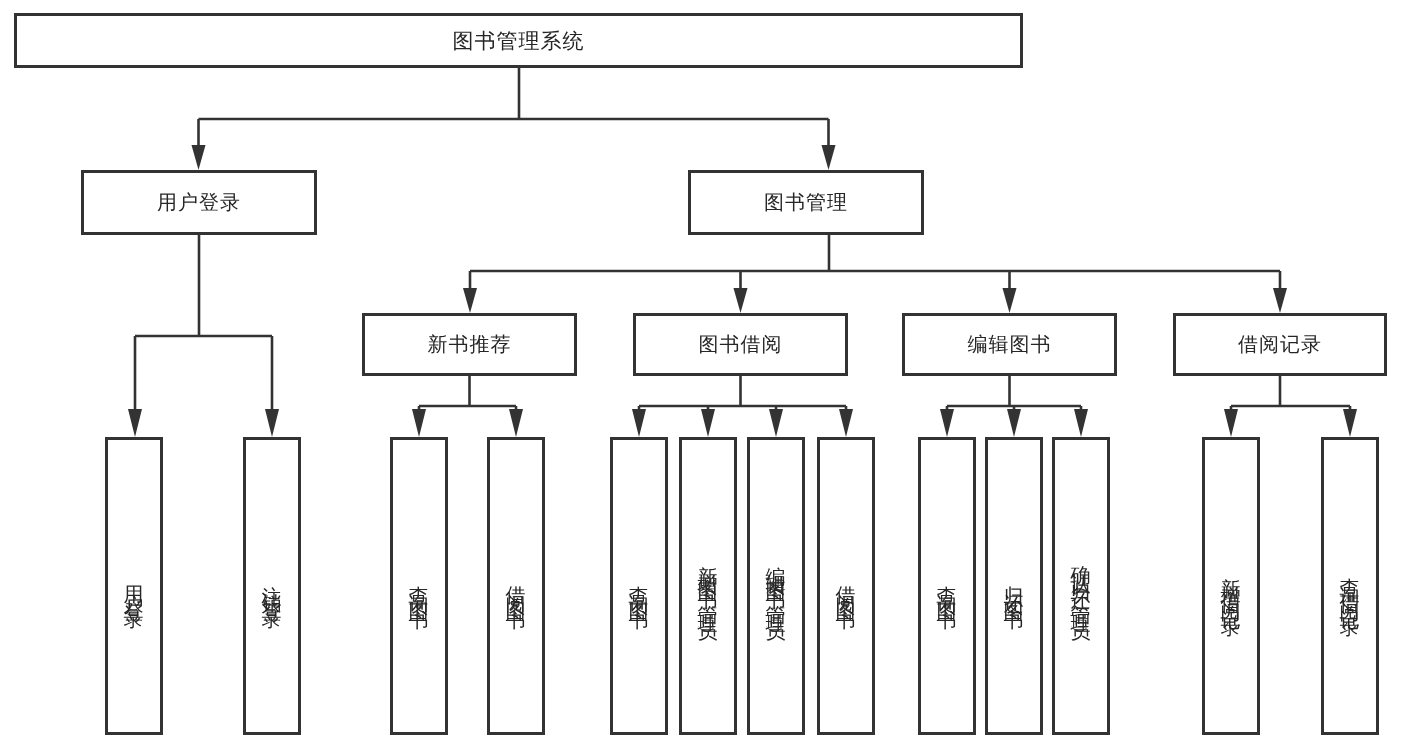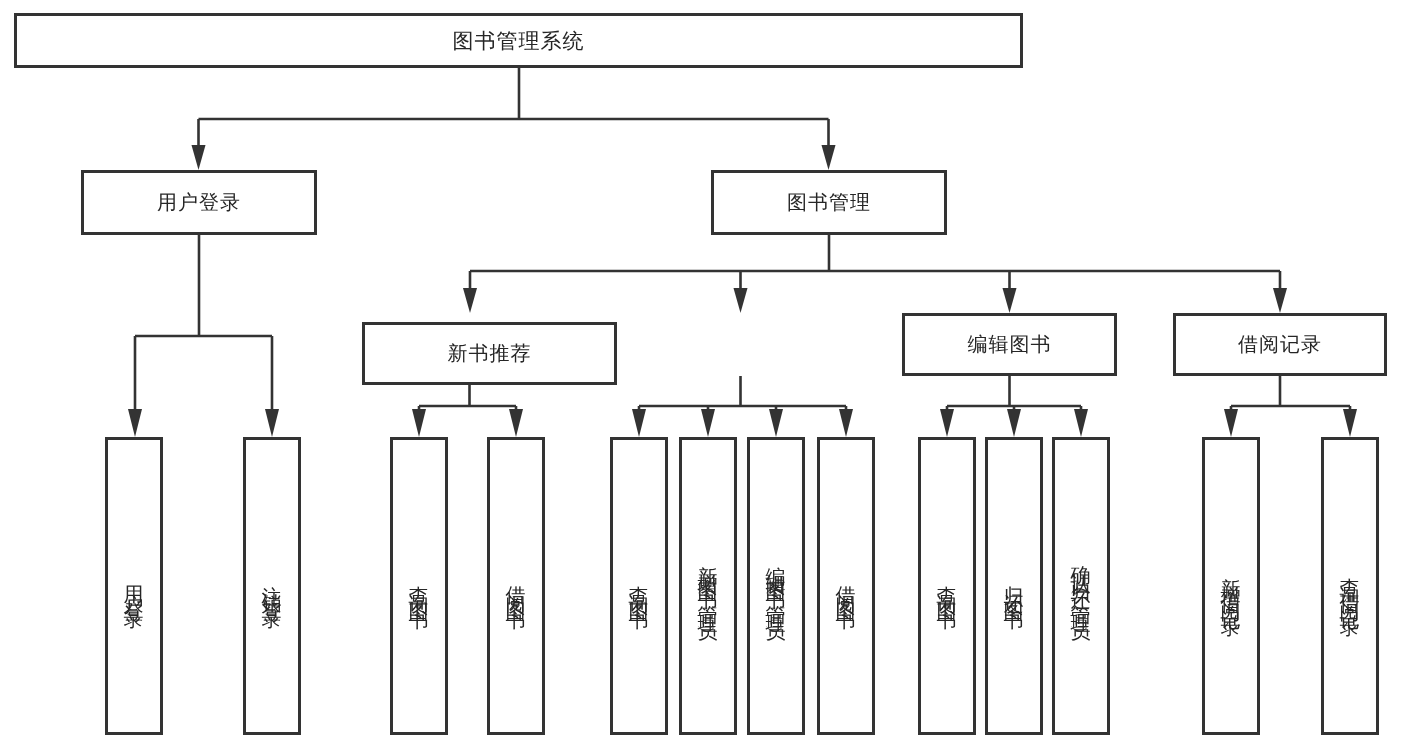--- a/index.html
+++ b/index.html
@@ -95,23 +95,24 @@
     <g>
       <path d="M1280 376 V406 M1231 406 H1350 M1231 406 V411 M1350 406 V411"></path>
       <polygon points="1224,409 1238,409 1231,437"></polygon>
       <polygon points="1343,409 1357,409 1350,437"></polygon>
     </g>
   </svg>
 
   <div class="node node-h node-root" style="left:14px;top:13px;width:1009px;height:55px;">图书管理系统</div>
 
   <div class="node node-h" style="left:81px;top:170px;width:236px;height:65px;">用户登录</div>
-  <div class="node node-h" style="left:711px;top:170px;width:236px;height:65px;">图书管理</div>
+  <div class="node node-h" style="left:688px;top:170px;width:236px;height:65px;">图书管理</div>
 
-  <div class="node node-h" style="left:362px;top:322px;width:255px;height:63px;">新书推荐</div>
+  <div class="node node-h" style="left:362px;top:313px;width:215px;height:63px;">新书推荐</div>
+  <div class="node node-h" style="left:633px;top:313px;width:215px;height:63px;">图书借阅</div>
   <div class="node node-h" style="left:902px;top:313px;width:215px;height:63px;">编辑图书</div>
   <div class="node node-h" style="left:1173px;top:313px;width:214px;height:63px;">借阅记录</div>
 
   <div class="node node-v" style="left:105px;">
     <span class="vtext">用户登录</span>
   </div>
   <div class="node node-v" style="left:243px;">
     <span class="vtext">注销登录</span>
   </div>
 

